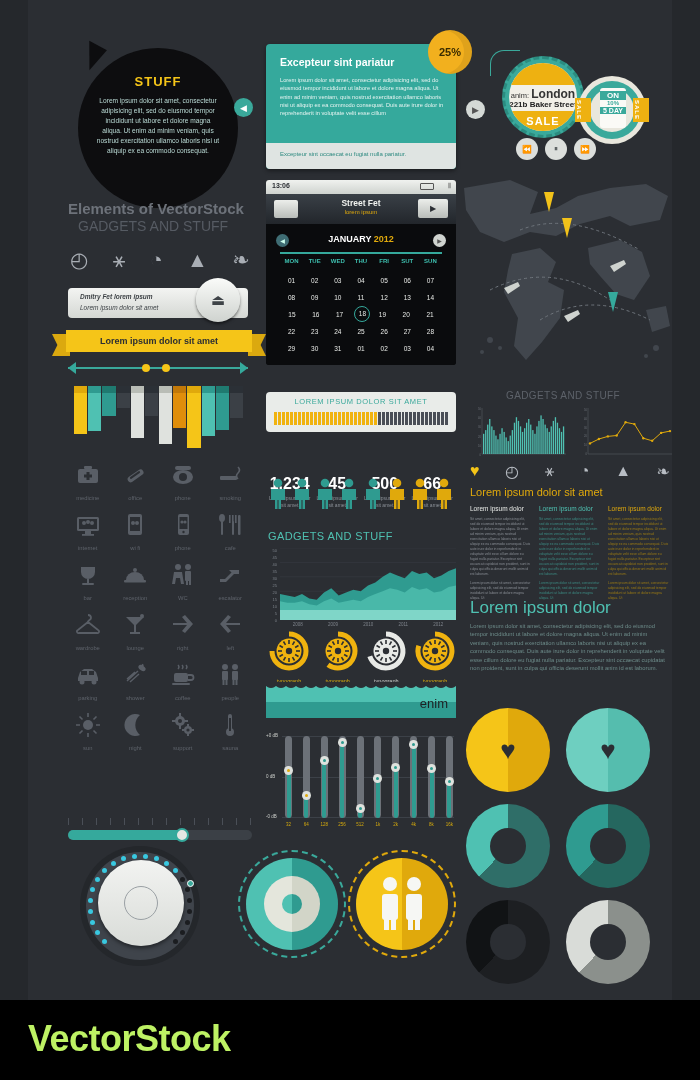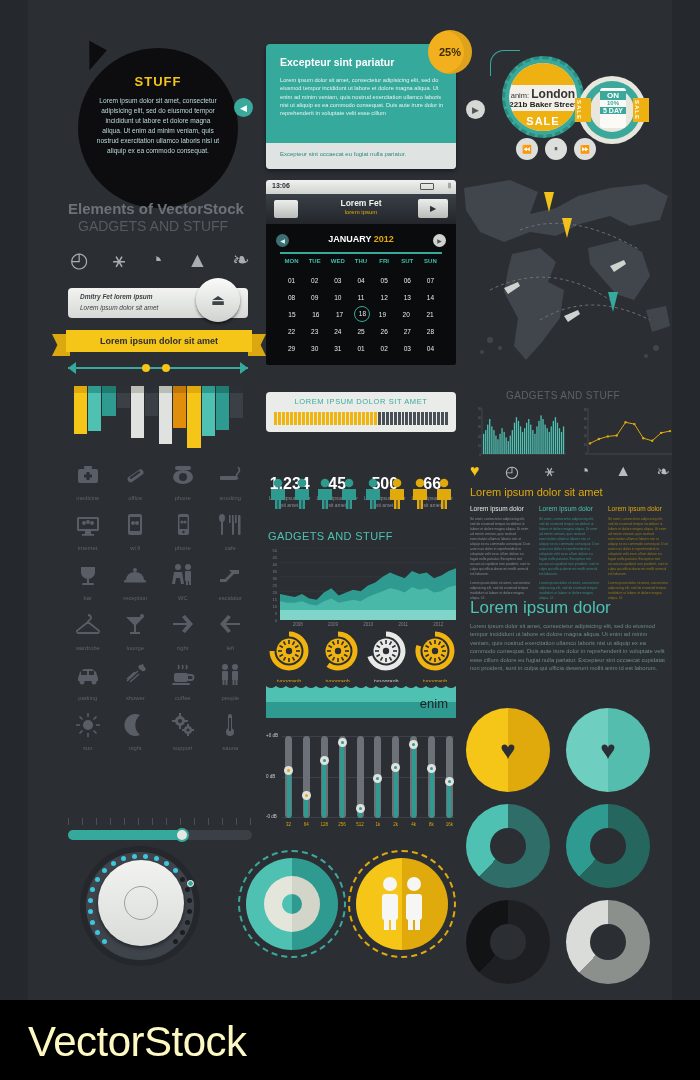--- a/index.html
+++ b/index.html
@@ -7,21 +7,21 @@
   body {
     width:700px; height:1080px; background:#000;
     font-family:"Liberation Sans", sans-serif; overflow:hidden;
   }
   .sheet { position:absolute; left:28px; top:0; width:644px; height:1000px; background:#2b2e33; }
   .edge-l { position:absolute; left:0; top:0; width:28px; height:1000px; background:#25282c; }
   .edge-r { position:absolute; left:672px; top:0; width:28px; height:1000px; background:#25282c; }
 
   
   .watermark { position:absolute; left:0; top:1000px; width:700px; height:80px; background:#000; }
-  .wm-big { position:absolute; left:28px; top:18px; color:#fef9c3; font-size:42px; font-weight:normal; letter-spacing:-0.5px; }
+  .wm-big { position:absolute; left:28px; top:18px; color:#bef264; font-size:36px; font-weight:bold; letter-spacing:-0.5px; }
   .wm-small { position:absolute; left:400px; top:24px; color:#fff; font-size:22px; }
 
   
   .bubble { position:absolute; left:78px; top:48px; width:160px; height:160px; border-radius:50%;
             background:#0d0d0f; }
   .bubble-tail { position:absolute; left:82px; top:44px; width:0;height:0;
             border-left:14px solid transparent; border-right:6px solid transparent;
             border-top:26px solid #0d0d0f; transform:rotate(28deg); }
   .bubble-title { position:absolute; top:26px; left:0; width:100%; text-align:center;
             color:#f5c518; font-size:13px; font-weight:bold; letter-spacing:1px; }
@@ -628,21 +628,21 @@
 </div>
 
 <div style="position:absolute;left:266px;top:180px;width:190px;height:185px;background:#0d0e10;border-radius:3px;overflow:hidden;">
   <div style="position:absolute;left:0;top:0;width:100%;height:14px;background:linear-gradient(#f0f2ef,#cfd3cf);">
     <span style="position:absolute;left:6px;top:2px;font-size:7px;color:#2b2e33;font-weight:bold;">13:06</span>
     <span style="position:absolute;right:22px;top:3px;width:14px;height:7px;border:1px solid #555;border-radius:1px;"></span>
     <span style="position:absolute;right:5px;top:2px;font-size:7px;color:#555;">⦀</span>
   </div>
   <div style="position:absolute;left:0;top:14px;width:100%;height:30px;background:linear-gradient(#3a4047,#22262b);">
     <div style="position:absolute;left:8px;top:6px;width:24px;height:18px;background:linear-gradient(#eceeeb,#b9bdb9);border-radius:2px;"></div>
-    <div style="position:absolute;left:0;top:4px;width:100%;text-align:center;color:#f0f2ef;font-size:8.5px;font-weight:bold;">Lorem Fet</div>
+    <div style="position:absolute;left:0;top:4px;width:100%;text-align:center;color:#f0f2ef;font-size:8.5px;font-weight:bold;">Street Fet</div>
     <div style="position:absolute;left:0;top:15px;width:100%;text-align:center;color:#e0a90c;font-size:6px;">lorem ipsum</div>
     <div style="position:absolute;right:8px;top:5px;width:30px;height:19px;background:linear-gradient(#eceeeb,#b9bdb9);border-radius:2px;display:flex;align-items:center;justify-content:center;color:#2b2e33;font-size:8px;">▶</div>
   </div>
   <div style="position:absolute;left:0;top:44px;width:100%;height:141px;background:#0a0b0d;">
     <div style="position:absolute;left:10px;top:10px;width:13px;height:13px;border-radius:50%;background:#3f6d74;color:#cfe; font-size:6px;display:flex;align-items:center;justify-content:center;">◀</div>
     <div style="position:absolute;right:10px;top:10px;width:13px;height:13px;border-radius:50%;background:#cfd3cf;color:#555;font-size:6px;display:flex;align-items:center;justify-content:center;">▶</div>
     <div style="position:absolute;left:0;top:10px;width:100%;text-align:center;font-size:9px;font-weight:bold;color:#fff;">
       <span>JANUARY</span>
       <span style="color:#e0a90c;">2012</span>
     </div>

